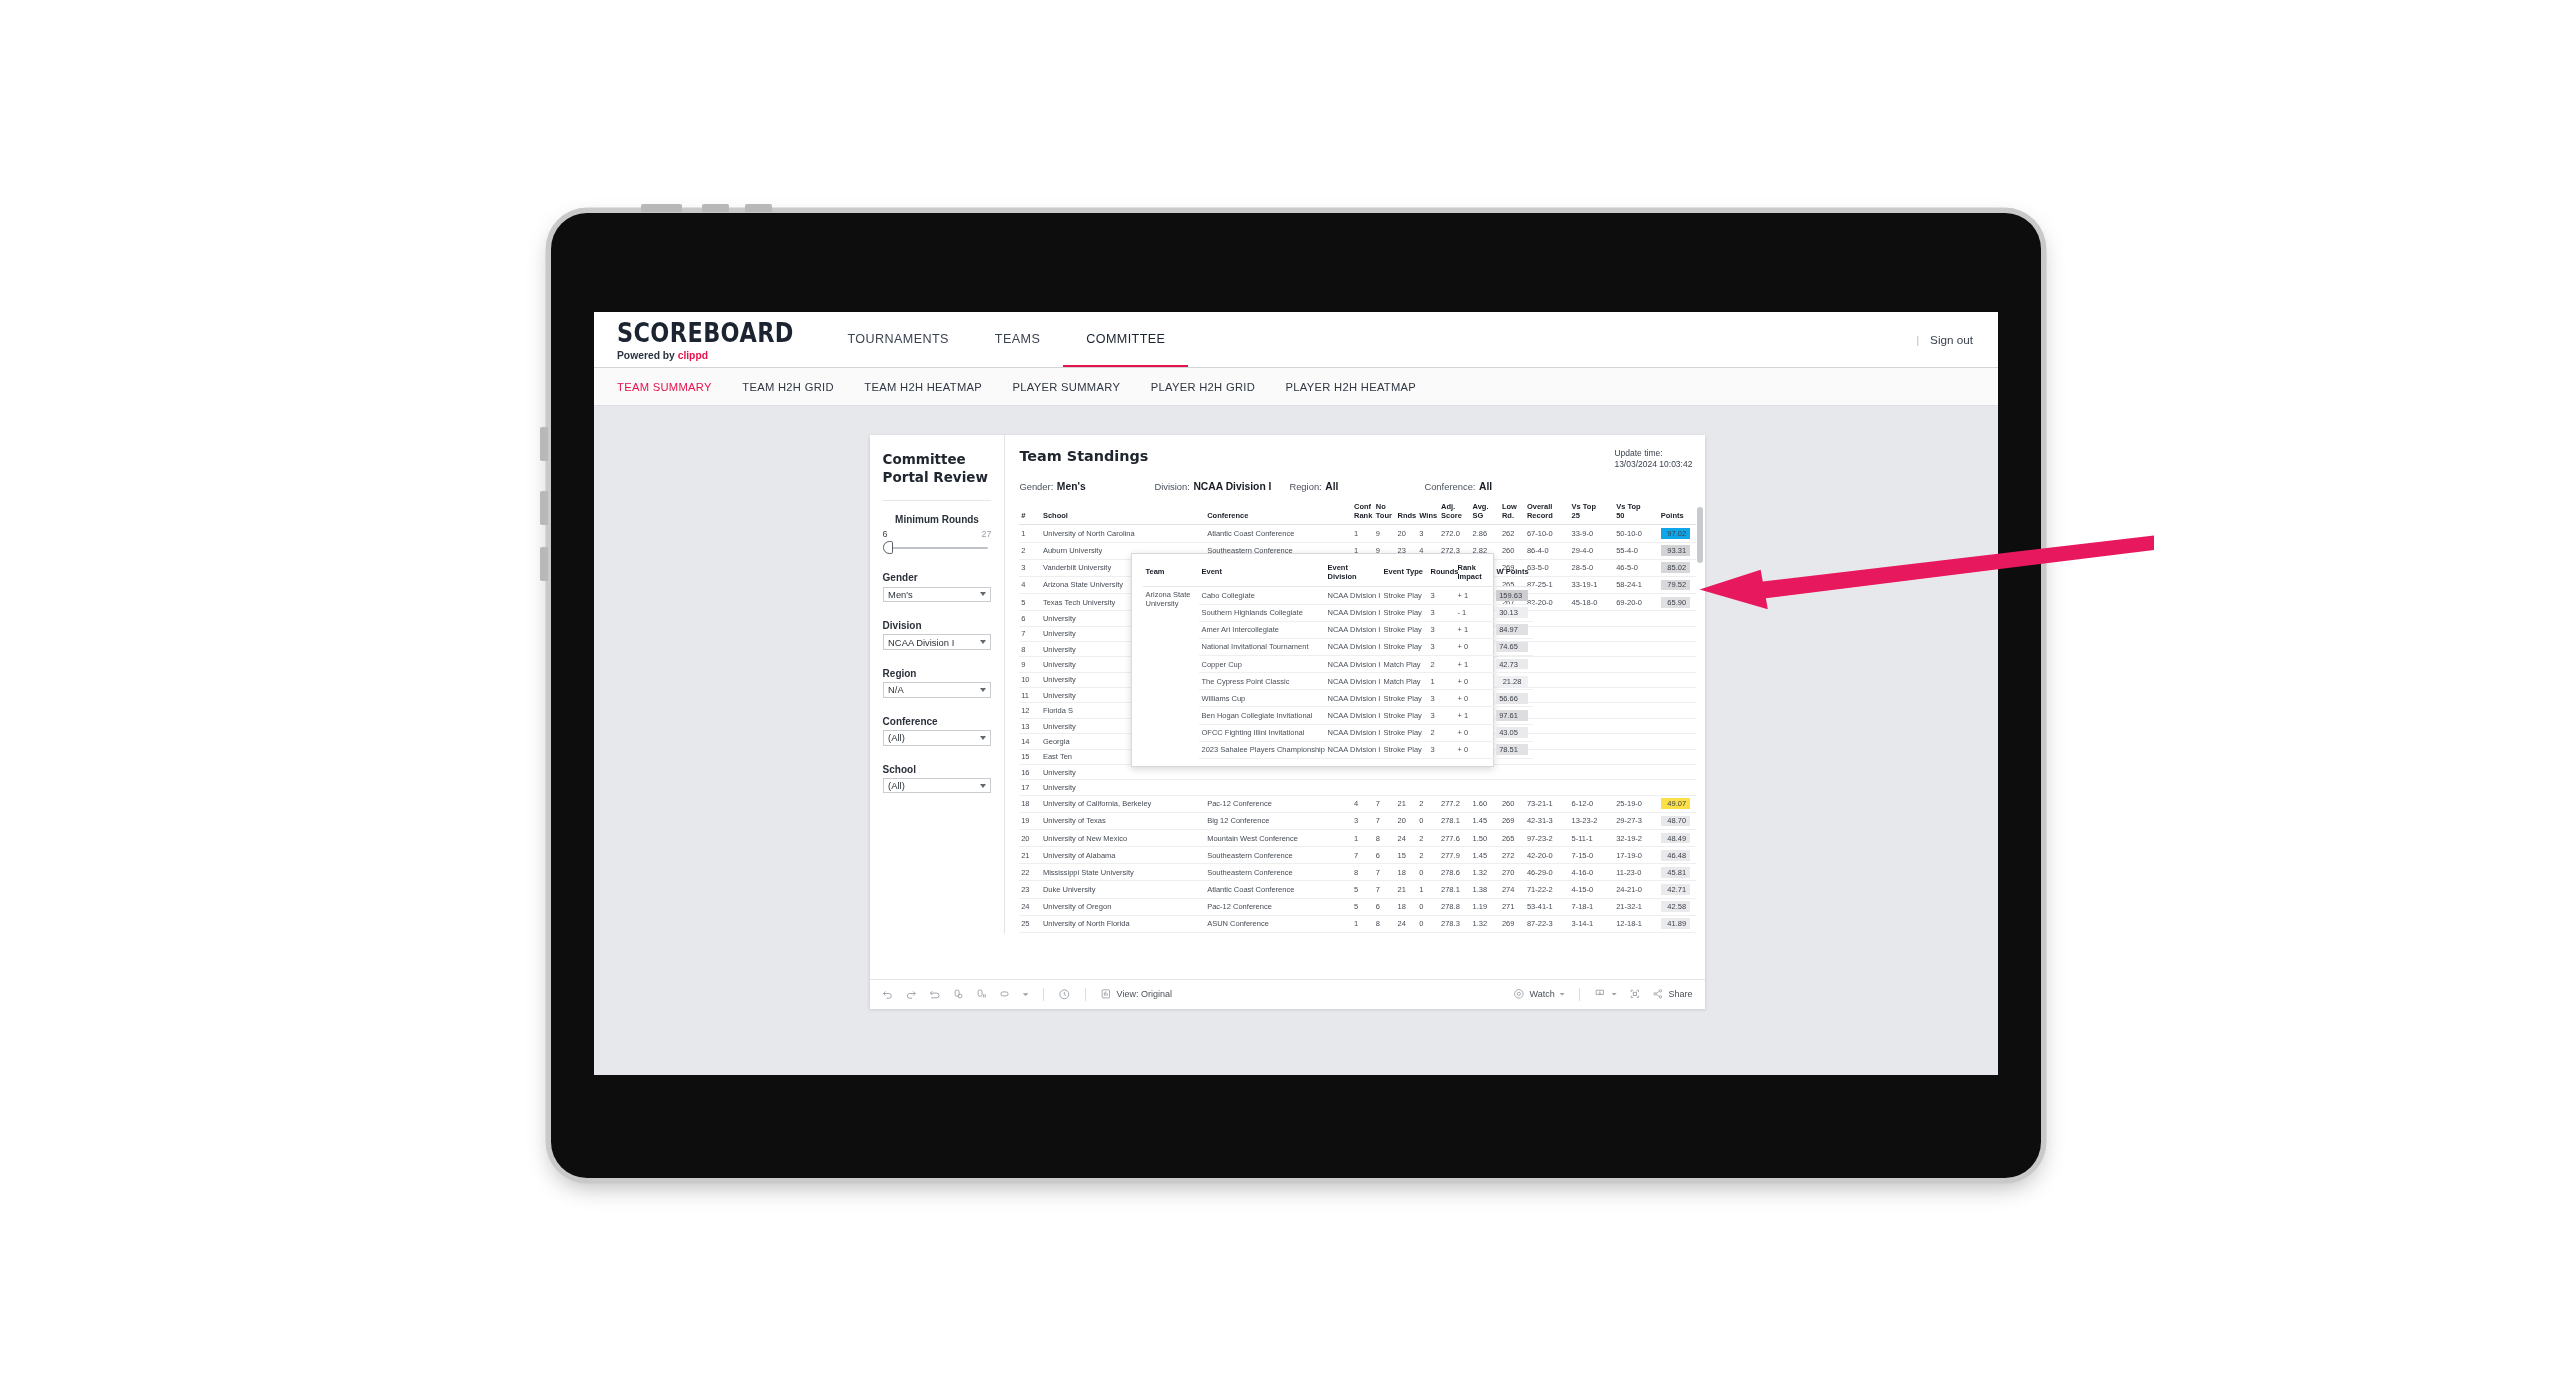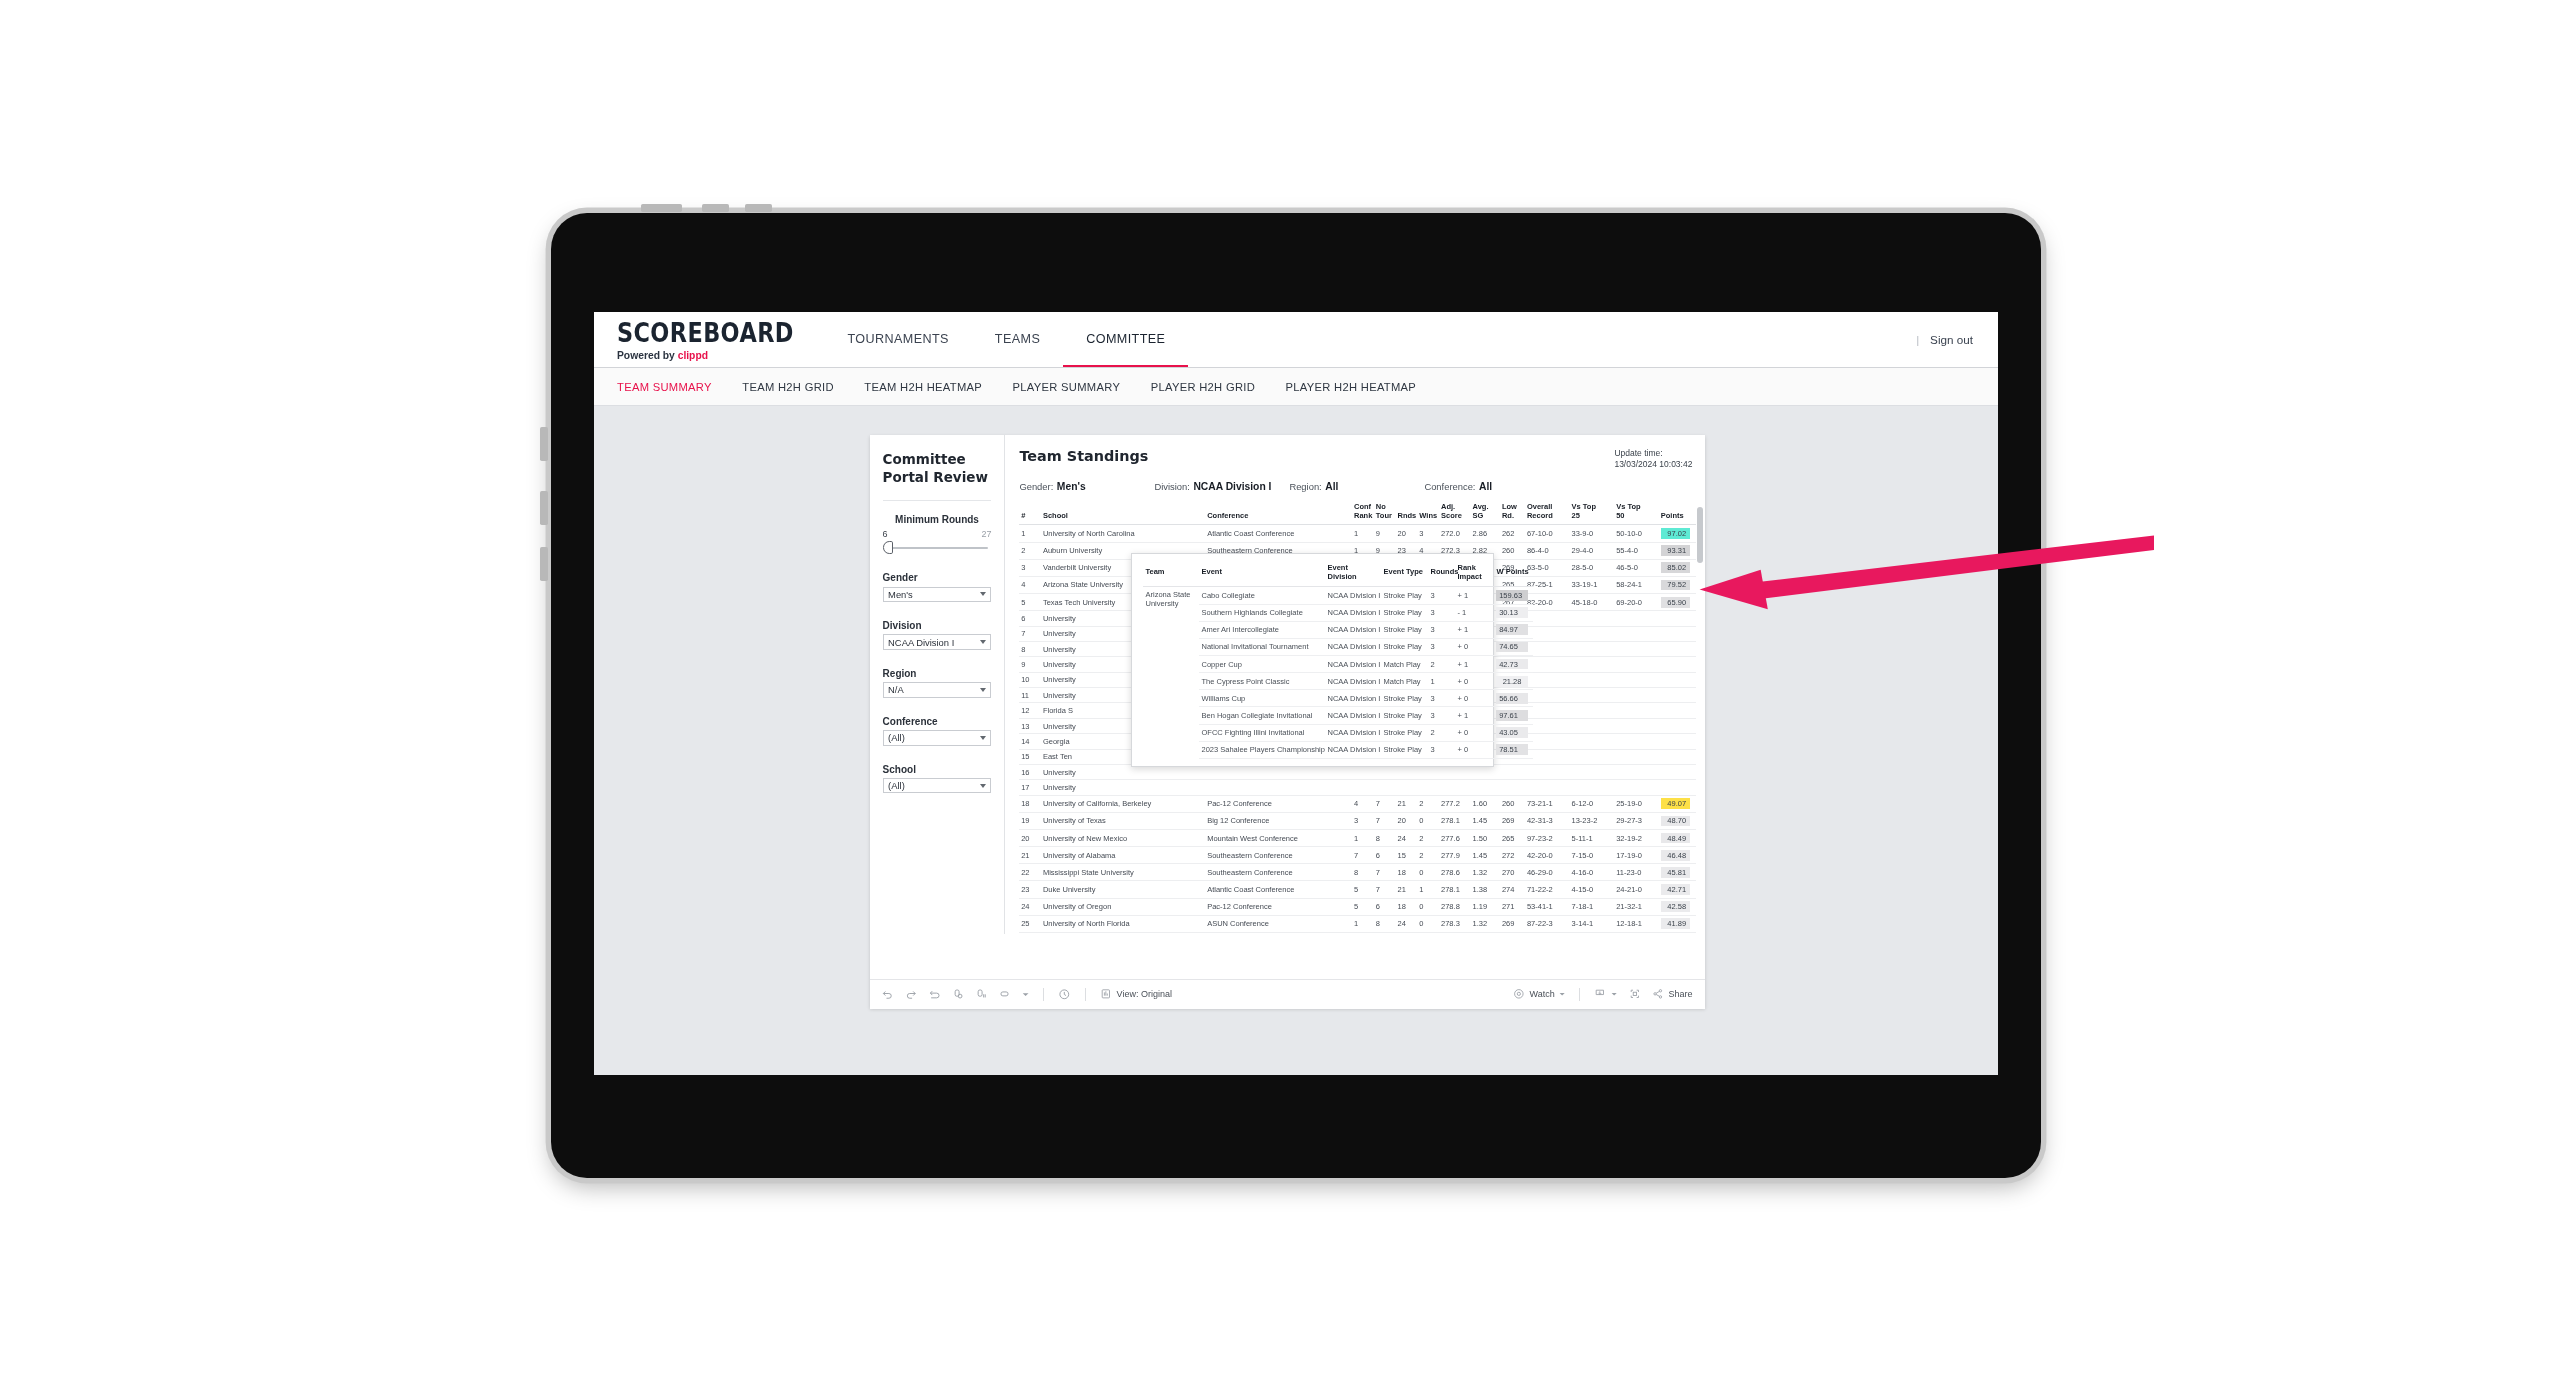--- a/index.html
+++ b/index.html
@@ -365,21 +365,21 @@
                       <td class="c-num">1</td>
                       <td class="c-num">9</td>
                       <td class="c-num">20</td>
                       <td class="c-num">3</td>
                       <td class="c-sc">272.0</td>
                       <td class="c-sg">2.86</td>
                       <td class="c-low">262</td>
                       <td class="c-rec">67-10-0</td>
                       <td class="c-t25">33-9-0</td>
                       <td class="c-t50">50-10-0</td>
-                      <td class="c-pts"><span class="pts-cell" style="background: #5eead4;">97.02</span></td>
+                      <td class="c-pts"><span class="pts-cell" style="background: #0ea5e9;">97.02</span></td>
                     </tr>
                     <tr>
                       <td class="c-rank">2</td>
                       <td class="c-school">Auburn University</td>
                       <td class="c-conf">Southeastern Conference</td>
                       <td class="c-num">1</td>
                       <td class="c-num">9</td>
                       <td class="c-num">23</td>
                       <td class="c-num">4</td>
                       <td class="c-sc">272.3</td>

